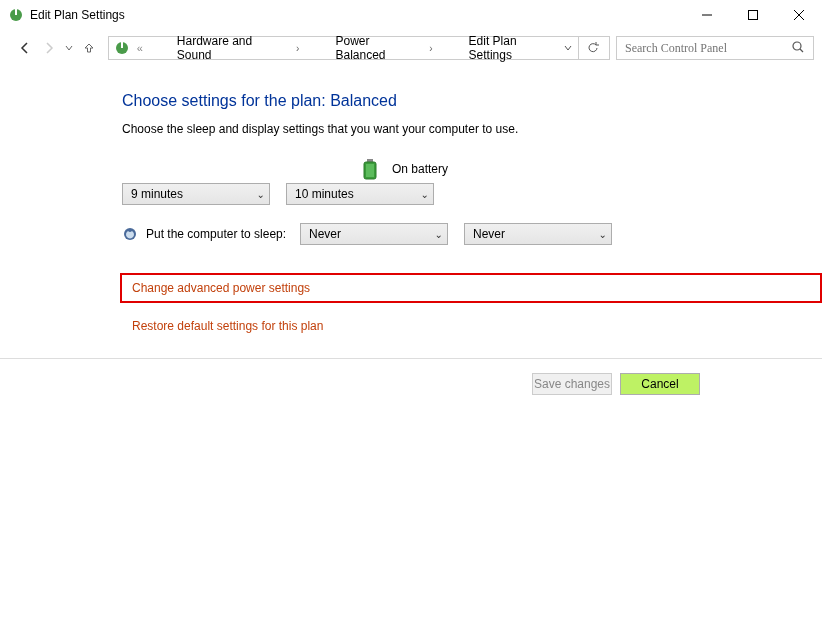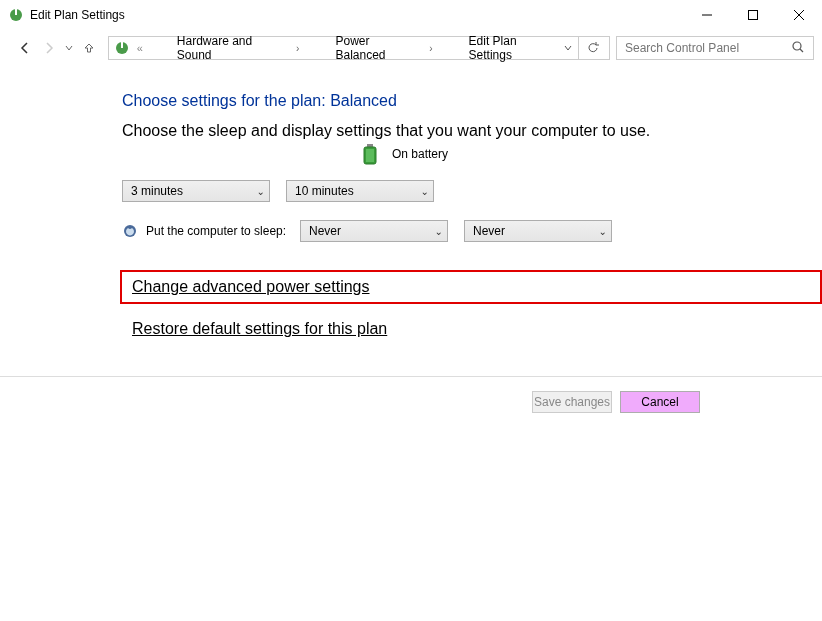--- a/index.html
+++ b/index.html
@@ -21,45 +21,45 @@
     .breadcrumb-bar { flex: 1; height: 24px; border: 1px solid #ccc; display: flex; align-items: center; padding: 0 2px; margin-right: 4px; }
     .breadcrumb-icon { width: 18px; height: 18px; margin: 0 2px; display: flex; align-items: center; justify-content: center; }
     .breadcrumb-sep { color: #888; margin: 0 4px; font-size: 11px; }
     .breadcrumb-item { font-size: 12px; padding: 0 2px; cursor: default; margin-left: 28px; }
     .breadcrumb-chevron { color: #666; margin: 0 6px; font-size: 10px; }
     .breadcrumb-end { flex: 1; display: flex; justify-content: flex-end; align-items: center; padding-right: 6px; gap: 10px; }
     .breadcrumb-dd { color: #555; font-size: 10px; cursor: default; }
     .refresh-btn { width: 30px; height: 24px; border-left: 1px solid #ccc; display: flex; align-items: center; justify-content: center; cursor: default; }
     
     .search-box { width: 198px; height: 24px; border: 1px solid #ccc; display: flex; align-items: center; padding: 0 8px; }
-    .search-input { flex: 1; border: none; outline: none; font-size: 12px; color: #777; background: transparent; }
+    .search-input { flex: 1; border: none; outline: none; font-size: 12px; color: #777; background: transparent; font-family: Liberation Serif, serif; }
     .search-icon { color: #555; }
     
     .content { padding: 26px 0 0 122px; }
     .heading { color: #003399; font-size: 16px; font-weight: 400; margin-bottom: 12px; }
-    .subtext { font-size: 16px; margin-bottom: 2px; }
-    
-    .column-headers { display: flex; margin-bottom: 14px; margin-left: 236px; flex-direction: column; }
+    .subtext { font-size: 12px; margin-bottom: 21px; }
+    
+    .column-headers { display: flex; margin-bottom: 2px; margin-left: 236px; flex-direction: column; }
     .col-header { display: flex; align-items: center; gap: 10px; width: 164px; font-size: 12px; }
     .col-header-icon { width: 24px; height: 24px; display: flex; align-items: center; justify-content: center; }
     
     .setting-row { display: flex; align-items: center; margin-bottom: 18px; }
     .setting-label-area { display: flex; align-items: center; width: 178px; gap: 8px; }
     .setting-icon { width: 16px; height: 16px; display: flex; align-items: center; justify-content: center; }
     .setting-label { font-size: 12px; }
     .dropdown { width: 148px; height: 22px; border: 1px solid #adadad; background: linear-gradient(#f0f0f0, #e5e5e5); display: flex; align-items: center; padding: 0 4px 0 8px; margin-right: 16px; font-size: 12px; cursor: default; }
     .dropdown-value { flex: 1; }
     .dropdown-arrow { color: #333; font-size: 10px; }
     
-    .link { color: #000000; font-size: 16px; cursor: default; display: inline-block; text-decoration: underline; }
+    .link { color: #c2410c; font-size: 12px; cursor: default; display: inline-block; }
     .link-highlighted { border: 2px solid #e00000; padding: 6px 10px; margin-bottom: 10px; margin-left: -2px; }
     .link-plain { margin-top: 6px; margin-left: 10px; text-align: right; }
     
-    .footer { position: absolute; top: 376px; left: 0; right: 0; border-top: 1px solid #ddd; padding: 14px 122px 0 0; display: flex; justify-content: flex-end; gap: 8px; }
-    .footer-btn { width: 80px; height: 22px; border: 1px solid #adadad; background: #f0abfc; font-size: 12px; cursor: default; }
+    .footer { position: absolute; top: 358px; left: 0; right: 0; border-top: 1px solid #ddd; padding: 14px 122px 0 0; display: flex; justify-content: flex-end; gap: 8px; }
+    .footer-btn { width: 80px; height: 22px; border: 1px solid #adadad; background: #bef264; font-size: 12px; cursor: default; }
     .footer-btn:disabled { color: #888; background: #f0f0f0; border-color: #ccc; }
   </style>
 </head>
 <body>
 
 <div class="titlebar">
   <span class="titlebar-icon">
     <svg width="16" height="16" viewBox="0 0 16 16">
         <circle cx="8" cy="8" r="6" fill="#4a9b4a"></circle>
         <rect x="7" y="2" width="2" height="6" fill="#fff"></rect>
@@ -158,21 +158,21 @@
             <rect x="4" y="5" width="12" height="17" rx="2" fill="#3a9b3a" stroke="#2a7a2a"></rect>
             <rect x="6" y="7" width="8" height="13" fill="#5cbb5c"></rect>
           </svg>
       </span>
       <span>On battery</span>
     </div>
   </div>
 
   <div class="setting-row">
     <div class="dropdown">
-      <span class="dropdown-value">3 minutes</span>
+      <span class="dropdown-value">9 minutes</span>
       <span class="dropdown-arrow">⌄</span>
     </div>
     <div class="dropdown">
       <span class="dropdown-value">10 minutes</span>
       <span class="dropdown-arrow">⌄</span>
     </div>
   </div>
 
   <div class="setting-row">
     <div class="setting-label-area">

